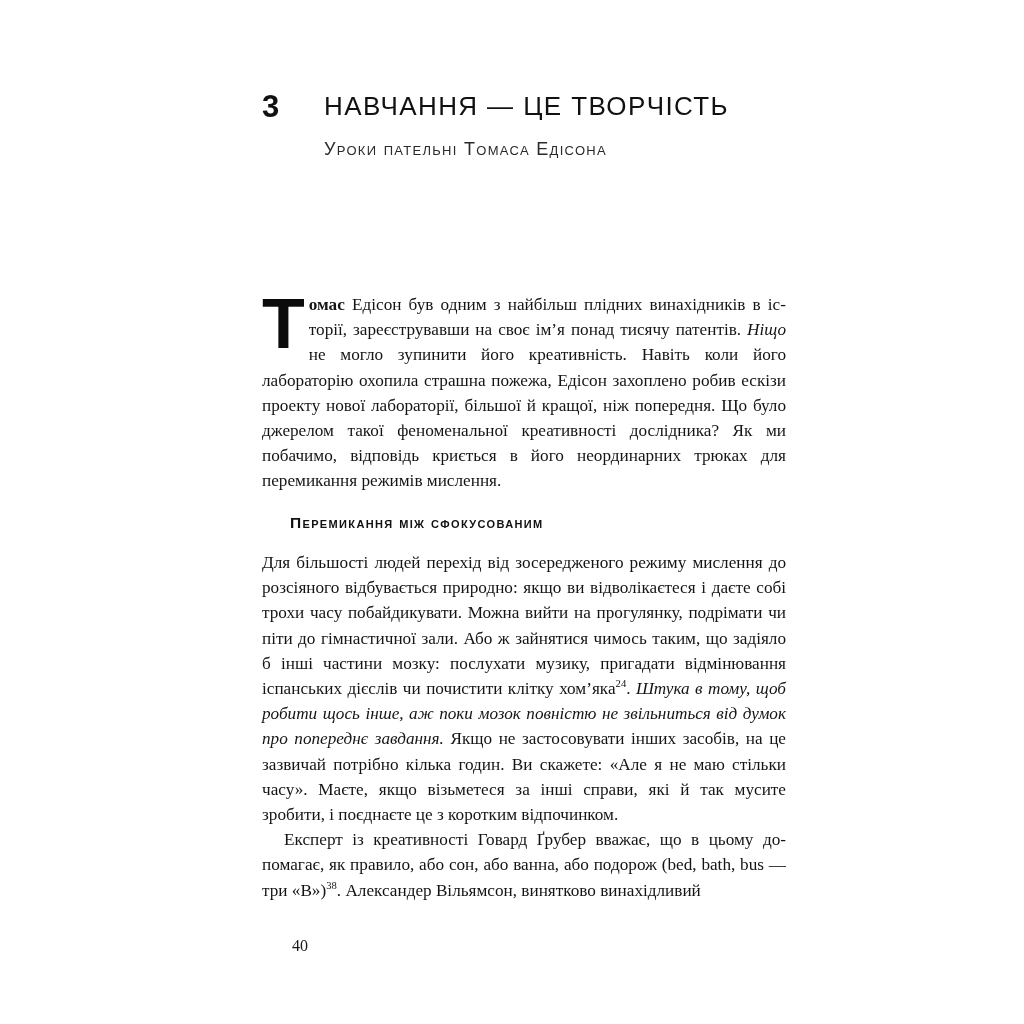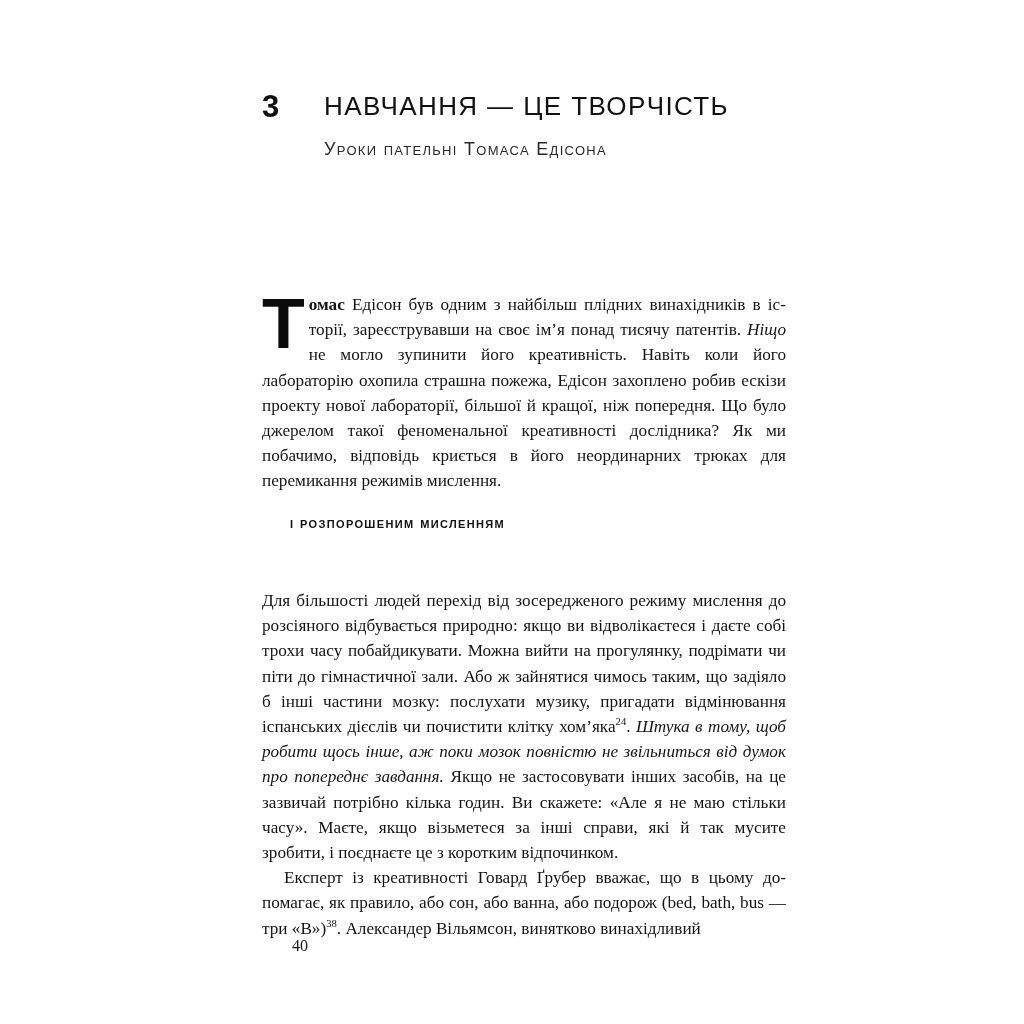--- a/index.html
+++ b/index.html
@@ -135,21 +135,21 @@
     font-variant: small-caps;
   }
   .section-heading .line {
     display: block;
     white-space: nowrap;
   }
 
   .text-column-2 {
     position: absolute;
     left: 262px;
-    top: 588px;
+    top: 550px;
     width: 524px;
   }
 
   
   .folio {
     position: absolute;
     left: 292px;
     top: 936px;
     font-family: "Liberation Serif", "DejaVu Serif", serif;
     font-size: 16px;
@@ -171,21 +171,21 @@
     <div class="chapter-subtitle">Уроки пательні Томаса Едісона</div>
   </div>
 
   <div class="text-column">
     <p class="body opening">
       <span class="dropcap">Т</span><span class="lead-in">омас</span><span> Едісон був одним з найбільш плідних винахідників в іс­торії, зареєструвавши на своє ім’я понад тисячу патентів. </span><em>Ніщо</em><span> не могло зупинити його креативність. Навіть коли його лабораторію охопила страшна пожежа, Едісон захоплено робив ес­кізи проекту нової лабораторії, більшої й кращої, ніж попередня. Що було джерелом такої феноменальної креативності дослідника? Як ми побачимо, відповідь криється в його неординарних трюках для перемикання режимів мислення.</span>
     </p>
   </div>
 
   <div class="section-heading">
-    <span class="line">і розпорошеним мисленням</span>
+    <span class="line">Перемикання між сфокусованим</span>
   </div>
 
   <div class="text-column-2" id="section-body">
       <p class="body"><span>Для більшості людей перехід від зосередженого режиму мислен­ня до розсіяного відбувається природно: якщо ви відволікаєтеся і даєте собі трохи часу побайдикувати. Можна вийти на прогулян­ку, подрімати чи піти до гімнастичної зали. Або ж зайнятися чи­мось таким, що задіяло б інші частини мозку: послухати музику, пригадати відмінювання іспанських дієслів чи почистити клітку хом’яка</span><sup class="fn">24</sup><span>. </span><em>Штука в тому, щоб робити щось інше, аж поки мозок повністю не звільниться від думок про попереднє завдання.</em><span> Якщо не застосовувати інших засобів, на це зазвичай потрібно кілька годин. Ви скажете: «Але я не маю стільки часу». Маєте, якщо візьметеся за інші справи, які й так мусите зробити, і поєднаєте це з коротким відпочинком.</span></p>
       <p class="body"><span>Експерт із креативності Говард Ґрубер вважає, що в цьому до­помагає, як правило, або сон, або ванна, або подорож (bed, bath, bus — три «B»)</span><sup class="fn">38</sup><span>. Александер Вільямсон, винятково винахідливий</span></p>
     </div>
 
   <div class="folio">40</div>
 
 </div>

